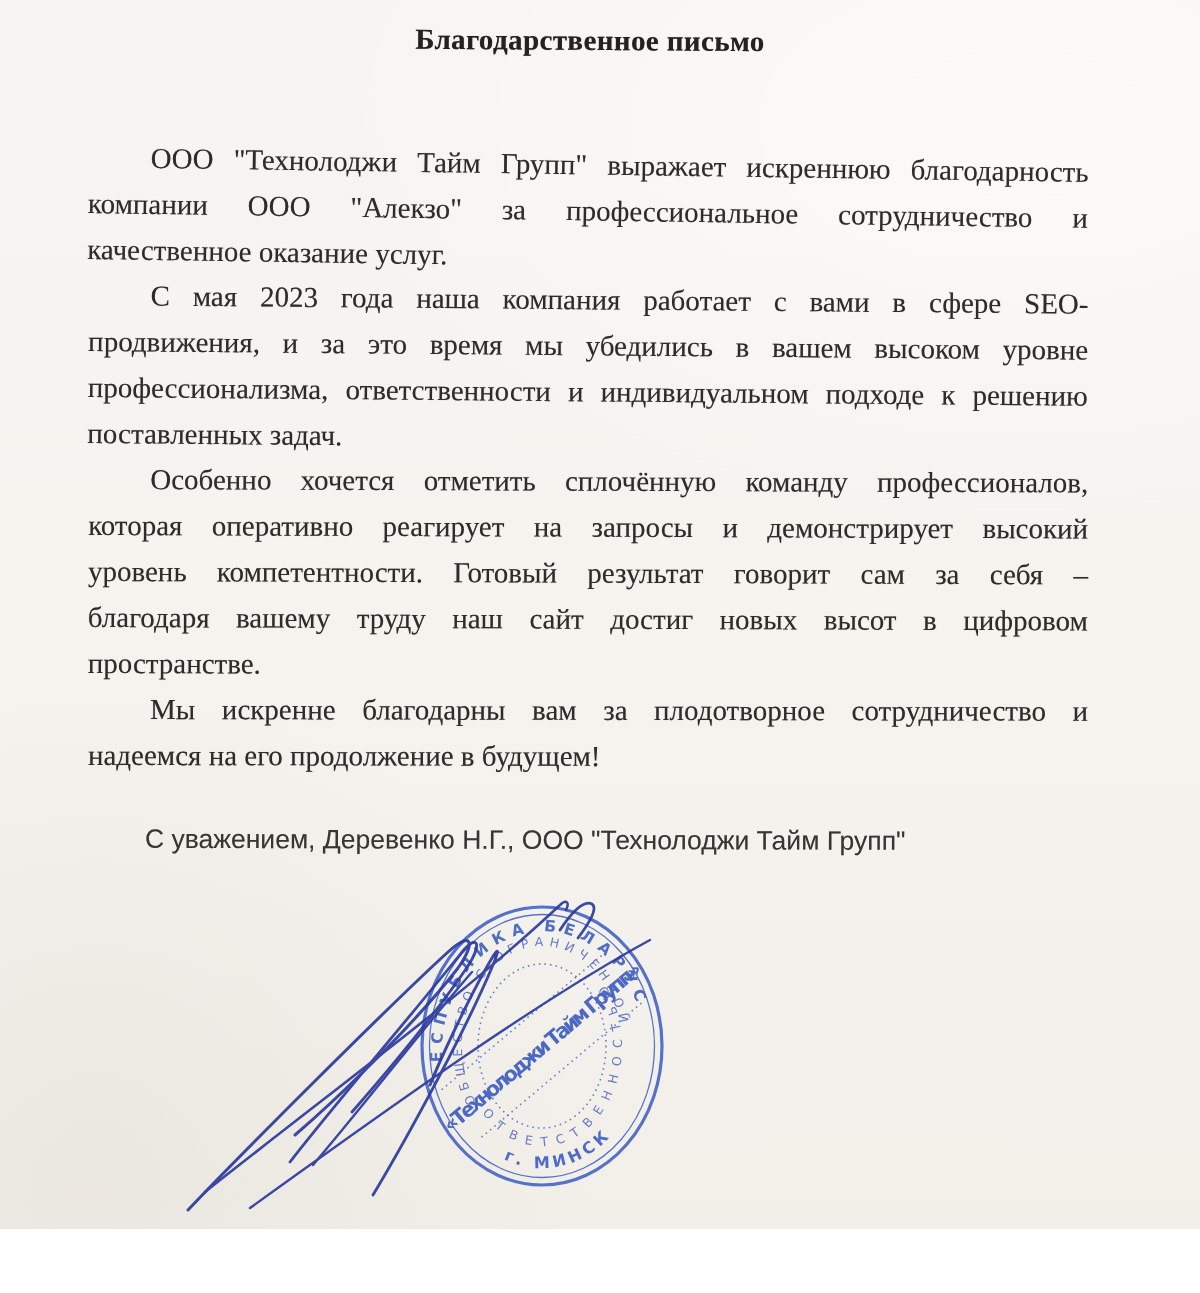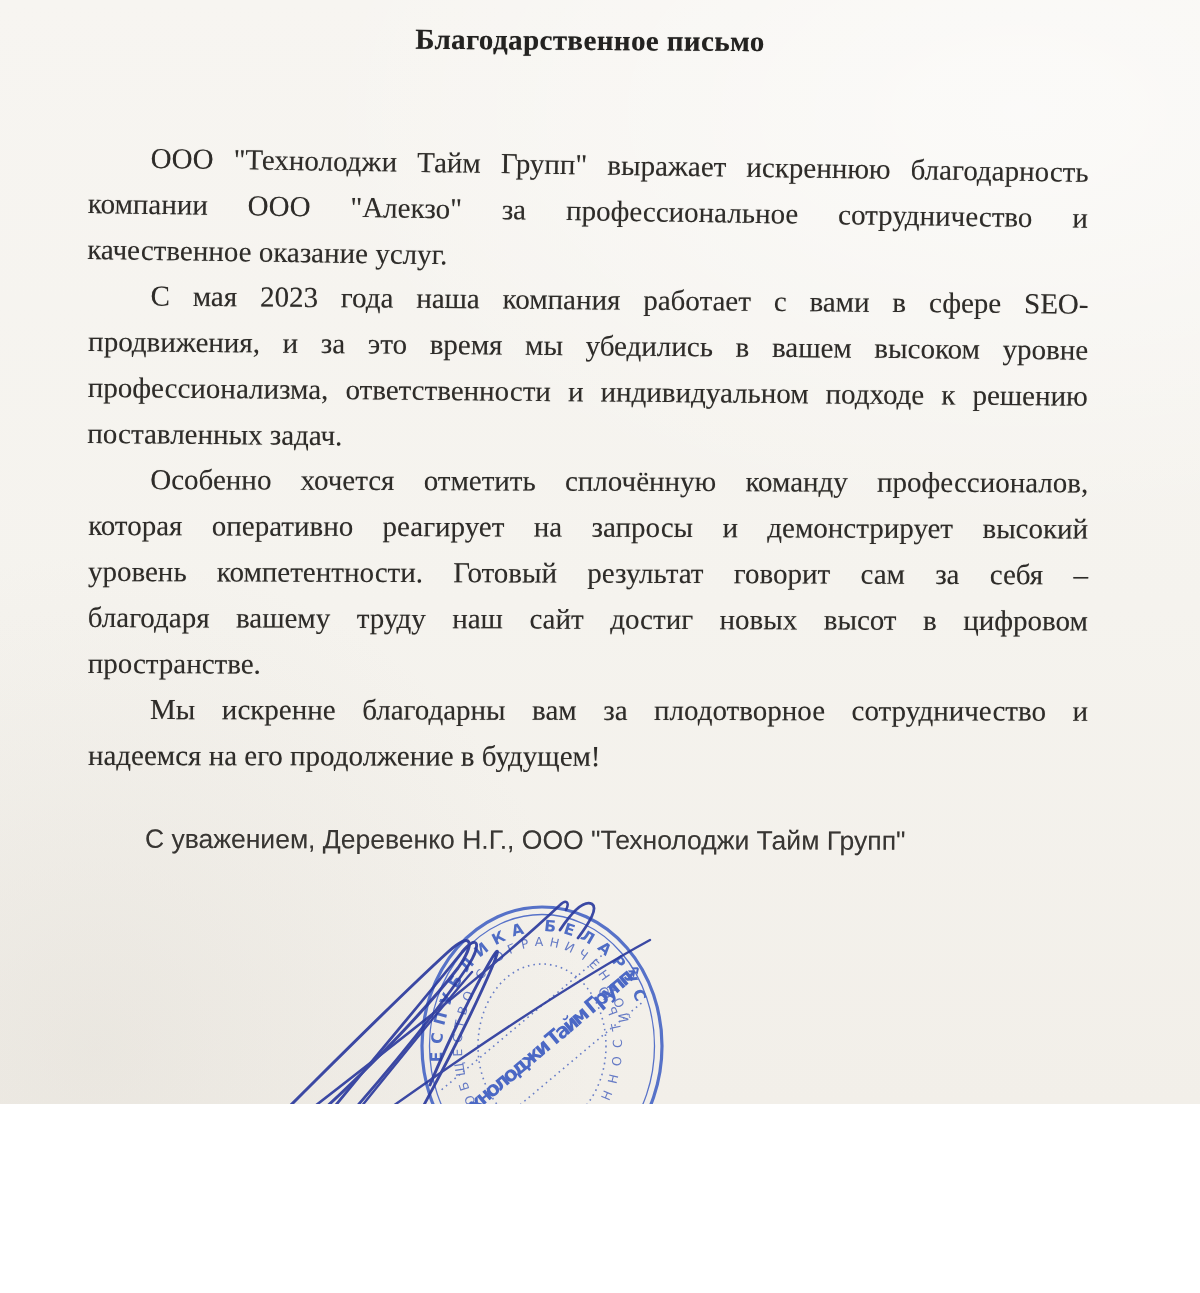--- a/index.html
+++ b/index.html
@@ -1,18 +1,18 @@
 <!DOCTYPE html>
 <html><head>
 <meta charset="utf-8">
 <style>
   html,body{margin:0;padding:0;}
   .page{
     position:relative;
-    width:1200px;height:1104px;
+    width:1200px;height:1229px;
     background:
       radial-gradient(1200px 700px at 85% 10%, rgba(255,255,255,.55), rgba(255,255,255,0) 60%),
       radial-gradient(900px 900px at 8% 95%, rgba(210,205,196,.25), rgba(210,205,196,0) 55%),
       linear-gradient(180deg,#f7f5f1 0%,#f5f3ee 55%,#f2efe9 100%);
     overflow:hidden;
     font-family:"Liberation Serif","DejaVu Serif",serif;
     color:#2e2c29;
   }
   .title{
     position:absolute;left:0;top:24px;width:1180px;

